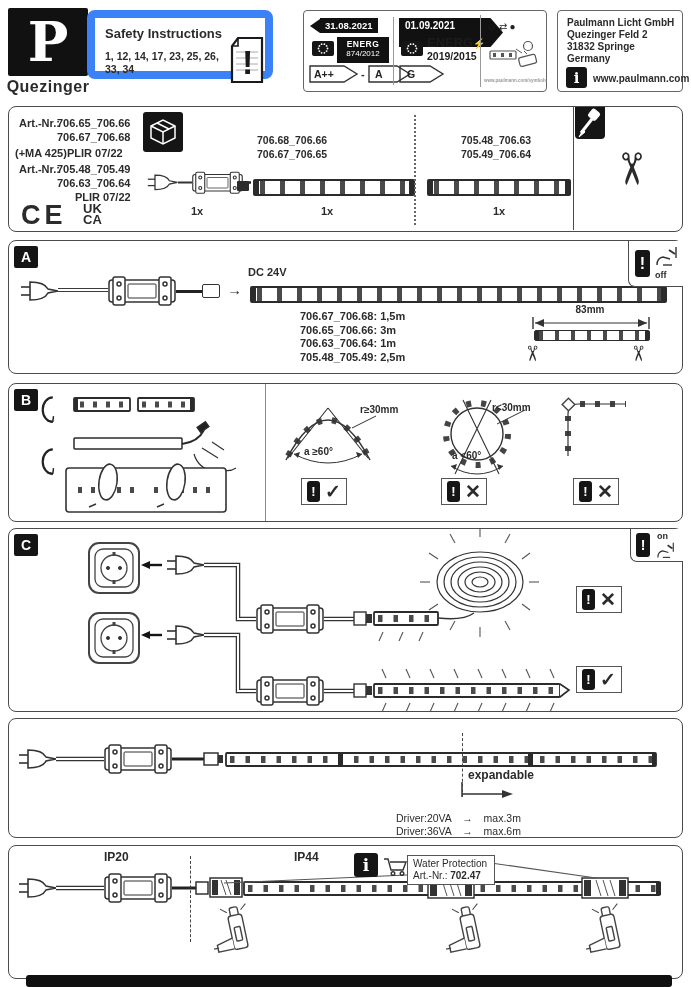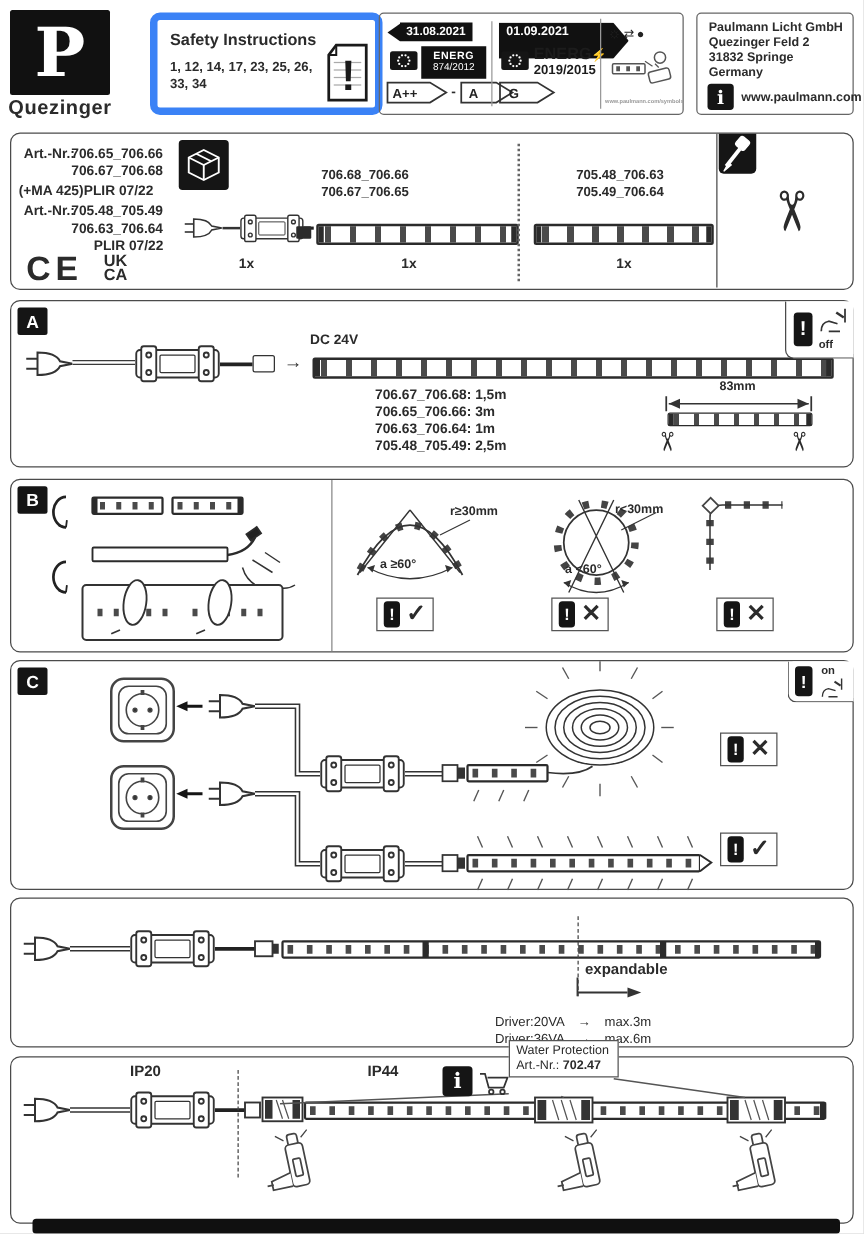--- a/index.html
+++ b/index.html
@@ -115,21 +115,21 @@
       </g>
     </defs>
   </svg>
 
   <div class="abs" style="left:8px;top:8px;width:80px;height:68px;background:#111;border-radius:2px;
        display:flex;align-items:center;justify-content:center">
     <span style="font-family:'DejaVu Serif',serif;font-weight:bold;font-size:54px;color:#fff;line-height:1">P</span>
   </div>
   <div class="t b" style="left:0;top:77px;width:96px;text-align:center;font-size:16px;letter-spacing:.5px">Quezinger</div>
 
-  <div class="abs" style="left:120px;top:10px;width:186px;height:82px;border:6px solid #3b82f6;border-radius:8px;box-sizing:border-box">
+  <div class="abs" style="left:87px;top:10px;width:186px;height:69px;border:8px solid #3b82f6;border-radius:8px;box-sizing:border-box">
     <div class="t b s13" style="left:10px;top:8px">Safety Instructions</div>
     <div class="t s105" style="left:10px;top:32px">1, 12, 14, 17, 23, 25, 26,</div>
     <div class="t s105" style="left:10px;top:45px">33, 34</div>
     <svg class="abs" style="left:130px;top:18px" width="42" height="50" viewBox="0 0 42 50">
       <path d="M13,2 H37 V46 H7 V10 Z" fill="#fff" stroke="#1a1a1a" stroke-width="2.2"></path>
       <path d="M13,2 V10 H7" fill="none" stroke="#1a1a1a" stroke-width="1.6"></path>
       <g stroke="#aaa" stroke-width="1">
           <line x1="11" y1="16" x2="33" y2="16"></line>
           <line x1="11" y1="22" x2="33" y2="22"></line>
       <line x1="11" y1="28" x2="33" y2="28"></line>
@@ -557,21 +557,21 @@
   </svg>
   <div class="t b s12" style="left:104px;top:850px">IP20</div>
   <div class="t b s12" style="left:294px;top:850px">IP44</div>
   <div class="dashv" style="left:190px;top:856px;height:86px"></div>
   <div class="blkicon" style="left:354px;top:853px;width:24px;height:24px">
     <span style="color:#fff;font-family:'DejaVu Serif',serif;font-weight:bold;font-size:17px">i</span>
   </div>
   <svg class="abs" style="left:383px;top:856px" width="24" height="20" viewBox="0 0 24 20">
       <use href="#g-cart"></use>
     </svg>
-  <div class="abs" style="left:407px;top:832px;width:88px;height:30px;border:1.5px solid #555;background:#fff;
+  <div class="abs" style="left:407px;top:855px;width:88px;height:30px;border:1.5px solid #555;background:#fff;
        box-sizing:border-box;padding:2px 5px;font-size:10px;line-height:12px">
     <div>Water Protection</div>
     <div><span>Art.-Nr.:</span>
       <span class="b">702.47</span></div>
   </div>
 
   <div class="abs" style="left:26px;top:975px;width:646px;height:12px;background:#101010;border-radius:3px"></div>
 
 </div>
 

